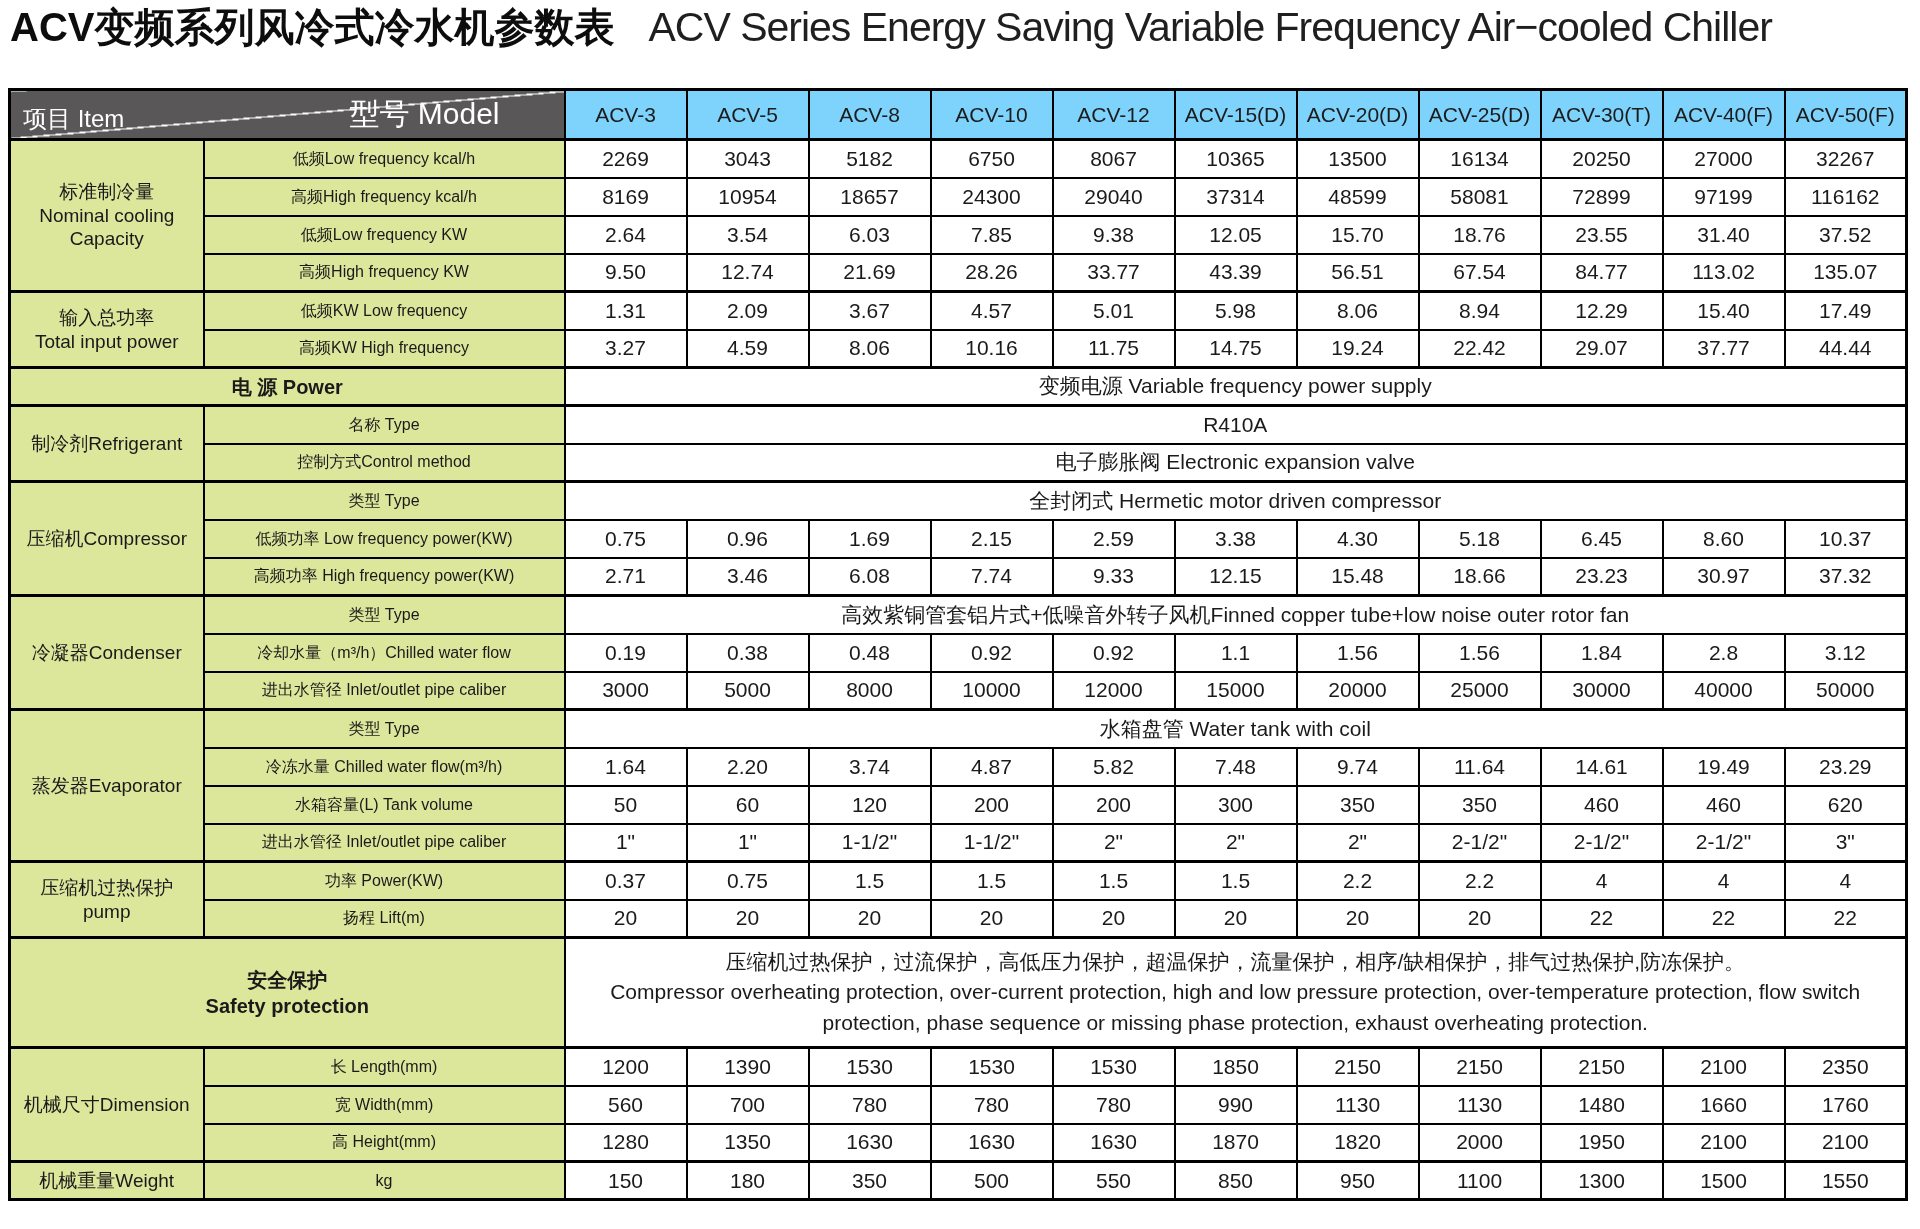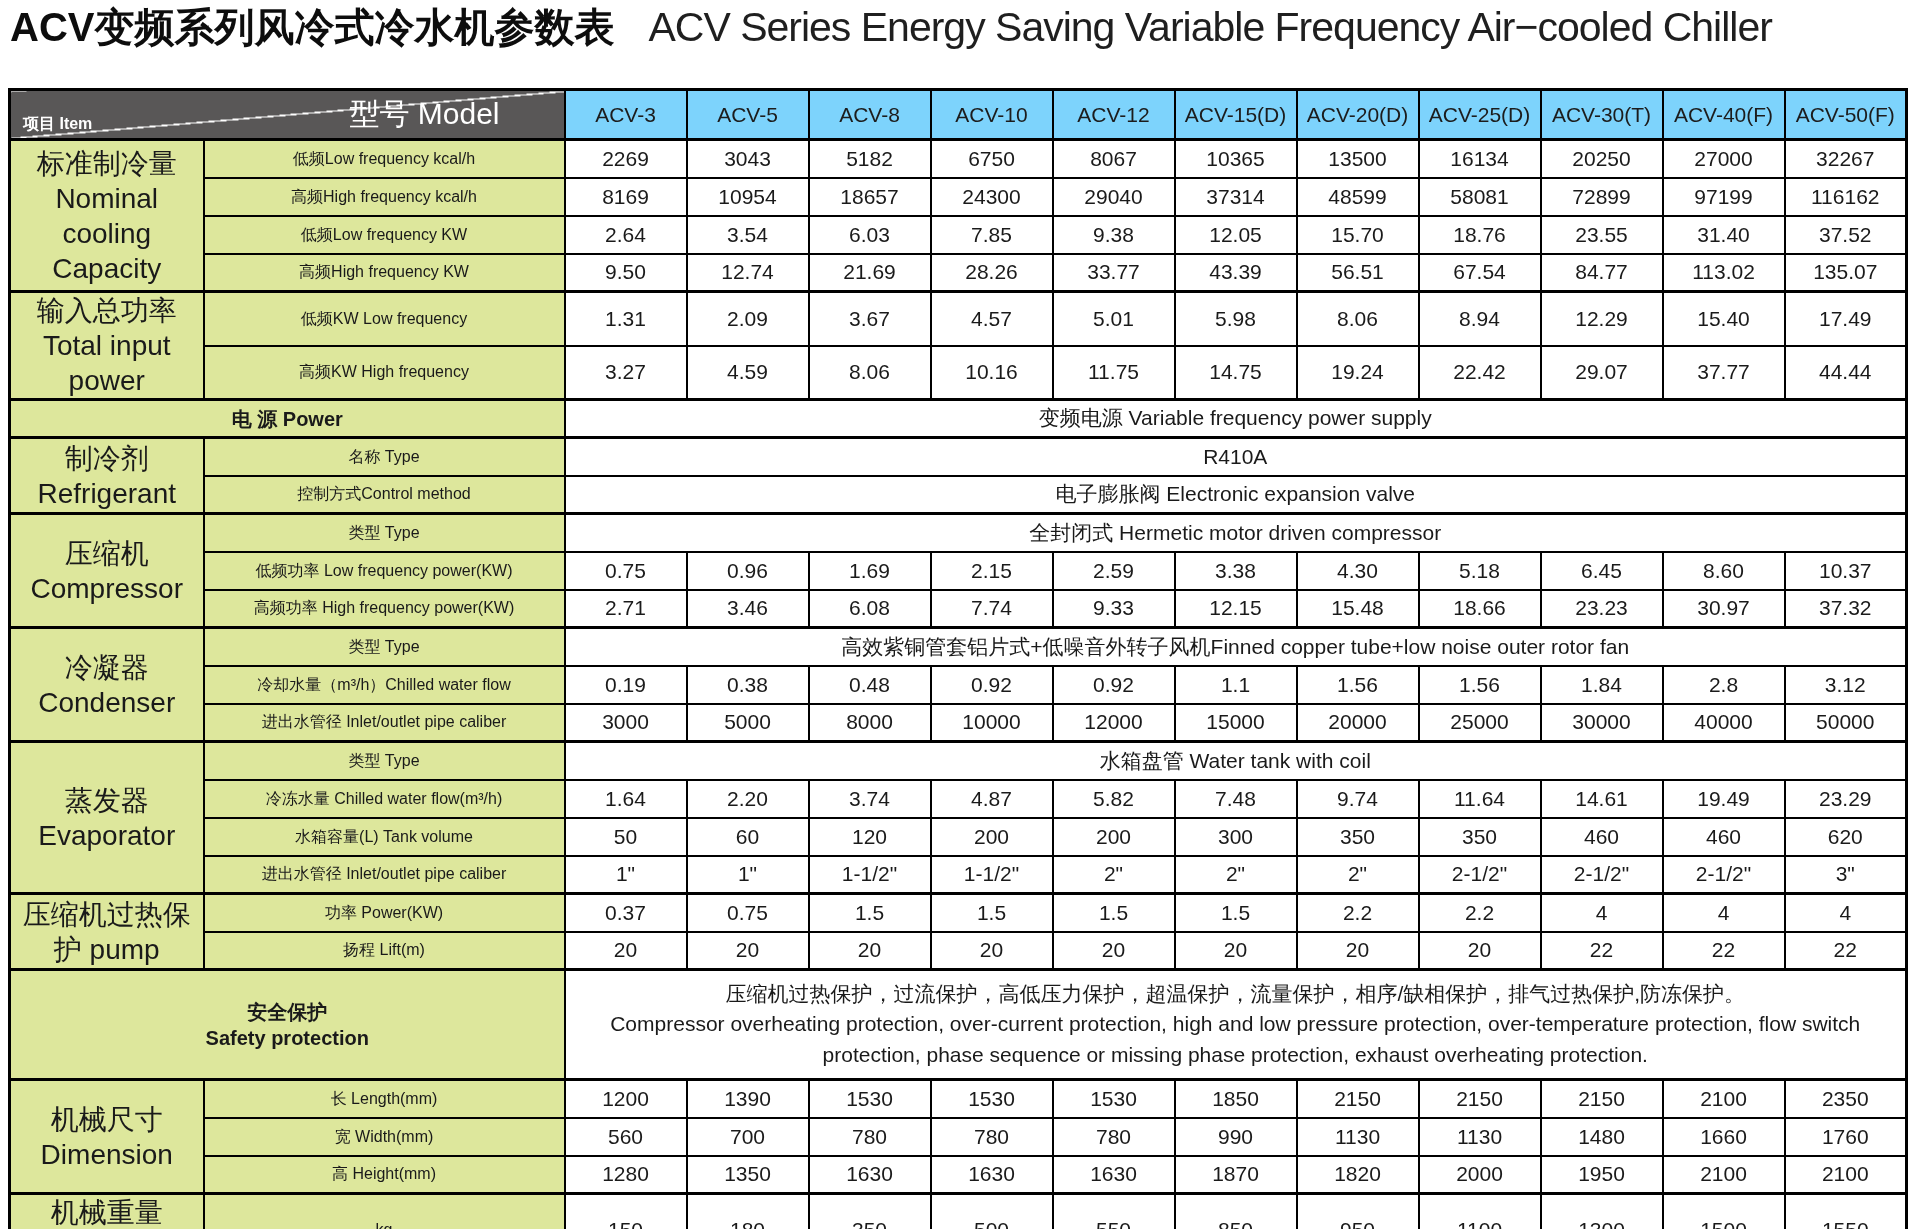--- a/index.html
+++ b/index.html
@@ -56,31 +56,31 @@
       linear-gradient(to bottom right,
         #595757 49.2%, #ffffff 49.2%, #ffffff 50.8%, #595757 50.8%);
     color: #fff;
   }
   .corner-model {
     position: absolute; top: 3px; right: 64px;
     font-size: 30px; font-weight: 400; color: #fff;
   }
   .corner-item {
     position: absolute; bottom: 3px; left: 12px;
-    font-size: 16px; font-weight: 700; color: #fff;
+    font-size: 24px; font-weight: 400; color: #fff;
   }
   .model-cell {
     background: #7dd3fc;
     font-size: 21px;
     font-weight: 400;
     color: #1c1c1c;
   }
   .group-cell {
     background: #dde79c;
-    font-size: 28px;
+    font-size: 19px;
     font-weight: 400;
     white-space: pre-line;
     line-height: 1.25;
   }
   .sub-cell {
     background: #dde79c;
     font-size: 16px;
     font-weight: 400;
     line-height: 1.1;
   }

